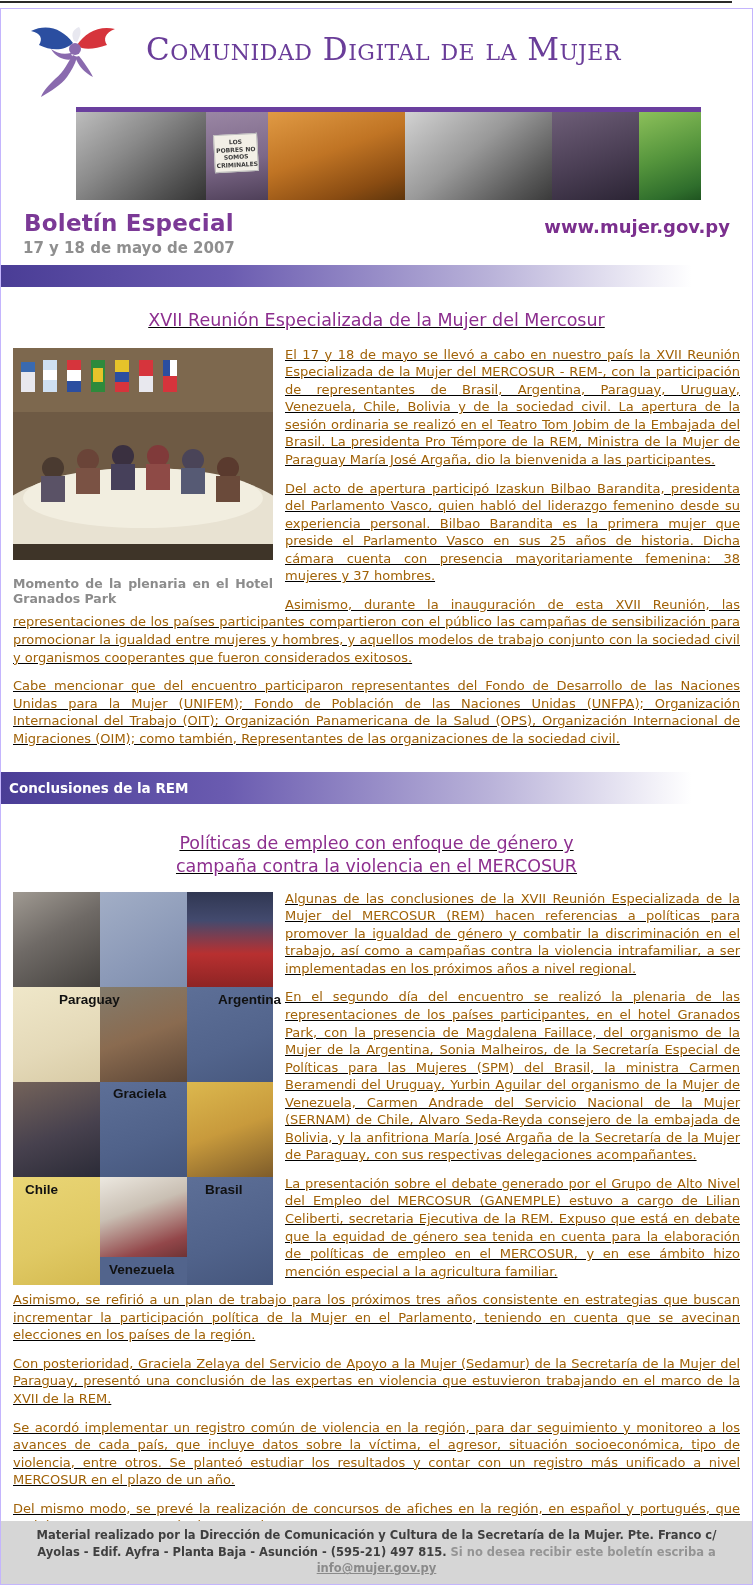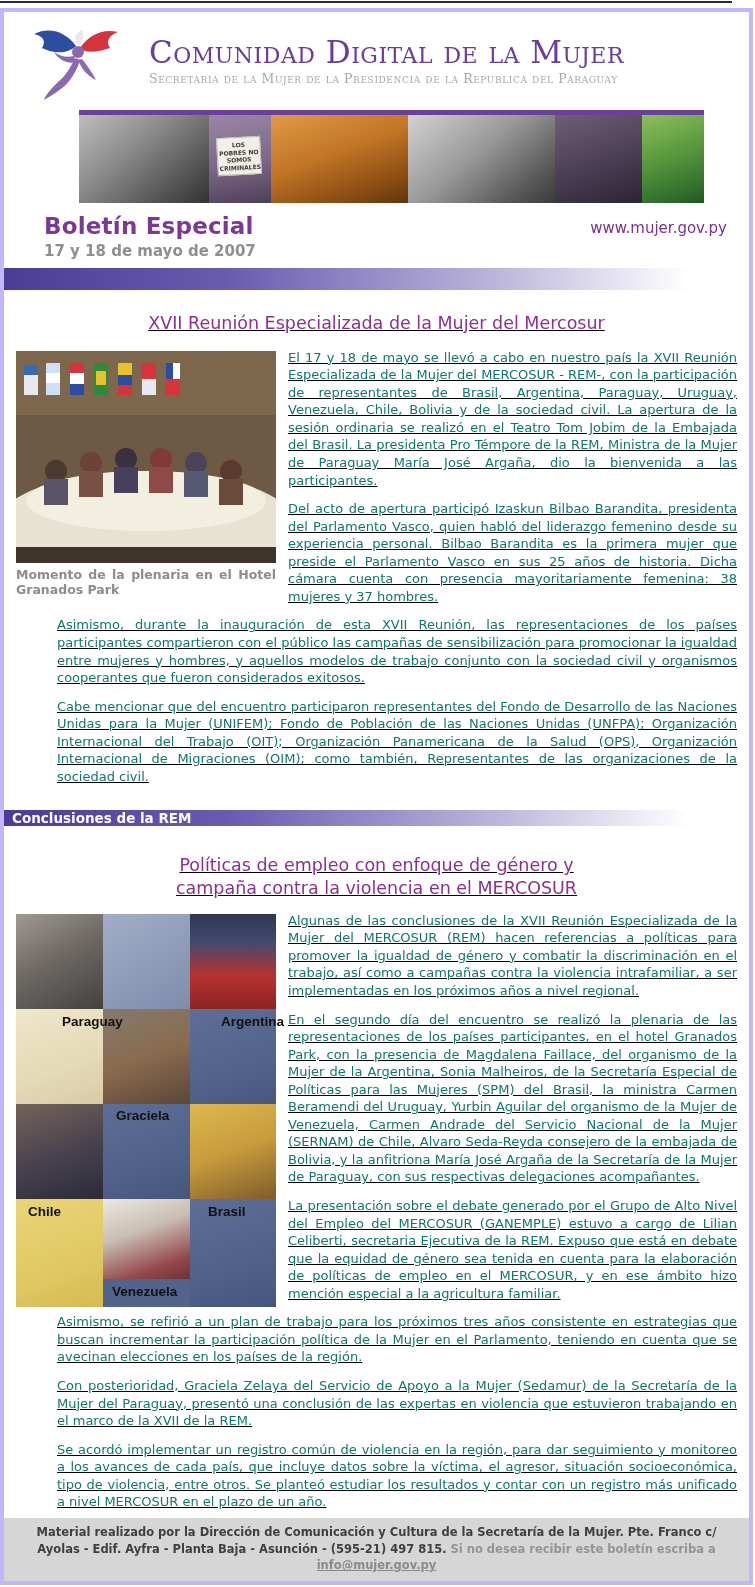--- a/index.html
+++ b/index.html
@@ -5,21 +5,21 @@
   * { margin:0; padding:0; box-sizing:border-box; }
   body {
     background:#fff;
     font-family:"DejaVu Sans","Liberation Sans",sans-serif;
     width:755px;
   }
   .topline { height:2px; background:#2a2a2a; width:97%; margin:1px 0 5px 0; }
   .page {
     position:relative;
     width:753px; height:1577px;
-    border:4px solid #c4b5fd;
+    border:1px solid #c4b5fd;
     background:#fff;
     overflow:hidden;
   }
   
   .header { position:relative; height:98px; }
   .logo { position:absolute; left:18px; top:10px; width:110px; height:86px; }
   .masthead { position:absolute; left:145px; top:24px; width:560px; }
   .masthead-title {
     font-family:"DejaVu Serif","Liberation Serif",serif;
     font-variant:small-caps;
@@ -43,49 +43,49 @@
   .sp5 { width:87px;  background:linear-gradient(160deg,#6e5e78 0%,#4a3e54 55%,#2b2434 100%); }
   .sp6 { width:62px;  background:linear-gradient(160deg,#8cc05a 0%,#54943c 50%,#2f6e2c 85%,#1f5420 100%); }
   .sign {
     position:absolute; left:8px; top:22px; width:44px;
     background:#f2efe6; color:#3a3a3a;
     font-size:6px; font-weight:bold; text-align:center;
     line-height:1.25; padding:3px 1px; transform:rotate(-3deg);
     border:1px solid #bbb;
   }
   
-  .bulletin-row { display:flex; justify-content:space-between; padding:10px 22px 8px 40px; }
+  .bulletin-row { display:flex; justify-content:space-between; padding:10px 22px 8px 22px;text-align:center; }
   .bulletin-title { color:#7b3996; font-size:23px; font-weight:bold; letter-spacing:0.2px; }
   .bulletin-date { color:#8f8f8f; font-size:15px; font-weight:bold; margin-top:3px; }
-  .website { color:#7b2f8e; font-size:15px; font-weight:normal; margin-top:6px; text-decoration:none; }
+  .website { color:#7b2f8e; font-size:18px; font-weight:bold; margin-top:6px; text-decoration:none; }
   
   .gradbar { height:22px; background:linear-gradient(to right,#4a3d96 0%,#6a5bb0 30%,#b9b2d9 65%,#ffffff 92%); }
   .sectionbar {
-    height:16px; margin-top:14px;
+    height:32px; margin-top:14px;
     background:linear-gradient(to right,#4a3d96 0%,#6a5bb0 30%,#b9b2d9 65%,#ffffff 92%);
     color:#ffffff; font-size:13.5px; font-weight:bold;
     display:flex; align-items:center; padding-left:8px;
   }
   
   .article { padding:0 12px;text-decoration:underline; }
   .art-title {
     text-align:center; color:#8d2f8f; font-size:17.5px; font-weight:normal;
     margin:22px 0 14px 0; line-height:1.3;
   }
   .art-title2 { margin:28px 0 12px 0; }
   p.body {
-    font-size:13px; line-height:1.35; color:#0f766e;
-    text-align:justify; margin-bottom:11px;margin-left:41px;
+    font-size:13px; line-height:1.35; color:#a16207;
+    text-align:justify; margin-bottom:11px;
   }
   
   .photo-left { float:left; width:260px; margin:2px 12px 4px 0; }
   .plenary { width:260px; height:212px; display:block; }
   .caption {
     color:#8c8c8c; font-size:12.5px; font-weight:bold;
-    text-align:justify; line-height:1.25; margin-top:4px;
+    text-align:justify; line-height:1.25; margin-top:16px;
   }
   
   .collage { float:left; position:relative; width:260px; height:393px; margin:2px 12px 4px 0; }
   .cell { position:absolute; }
   .clabel {
     position:absolute; color:#111; font-size:13.5px; font-weight:bold;
     font-family:"Liberation Sans","DejaVu Sans",sans-serif;
   }
   .ph-paraguay  { left:0;   top:0;   width:87px; height:95px;  background:linear-gradient(150deg,#a09a92 0%,#6f6a66 45%,#44413e 100%); }
   .map-lblue    { left:87px; top:0;  width:87px; height:95px;  background:linear-gradient(150deg,#a2aec6 0%,#8c9ab8 60%,#7e8dac 100%); }
@@ -129,21 +129,20 @@
       <path d="M58,26 C66,14 80,6 96,10 C86,14 84,20 88,26 C76,30 64,32 58,26 Z" fill="#d6343c"></path>
       <path d="M54,24 C44,10 28,4 12,12 C22,14 24,20 20,26 C32,32 46,32 54,24 Z" fill="#2b4ea0"></path>
       <path d="M55,22 C51,14 55,10 60,8 C63,12 61,18 58,23 Z" fill="#e8e8f0"></path>
       <circle cx="56" cy="30" r="6" fill="#8a6aae"></circle>
       <path d="M54,36 C48,44 46,52 36,60 C30,66 24,72 22,78 C32,72 42,66 48,58 C52,52 56,46 58,38 Z" fill="#8a6aae"></path>
       <path d="M56,38 C60,48 66,54 74,58 C70,50 64,42 60,37 Z" fill="#8a6aae"></path>
       <path d="M52,34 C44,36 38,34 32,30 C38,40 48,42 54,40 Z" fill="#8a6aae"></path>
     </svg>
     <div class="masthead">
       <div class="masthead-title">Comunidad Digital de la Mujer</div>
-      <div class="masthead-sub">Secretaria de la Mujer de la Presidencia de la Republica del Paraguay</div>
     </div>
   </div>
 
   <div class="strip">
     <div class="strip-bar"></div>
     <div class="strip-photos">
       <div class="sphoto sp1"></div>
       <div class="sphoto sp2">
         <div class="sign">LOS POBRES NO SOMOS CRIMINALES</div>
       </div>

